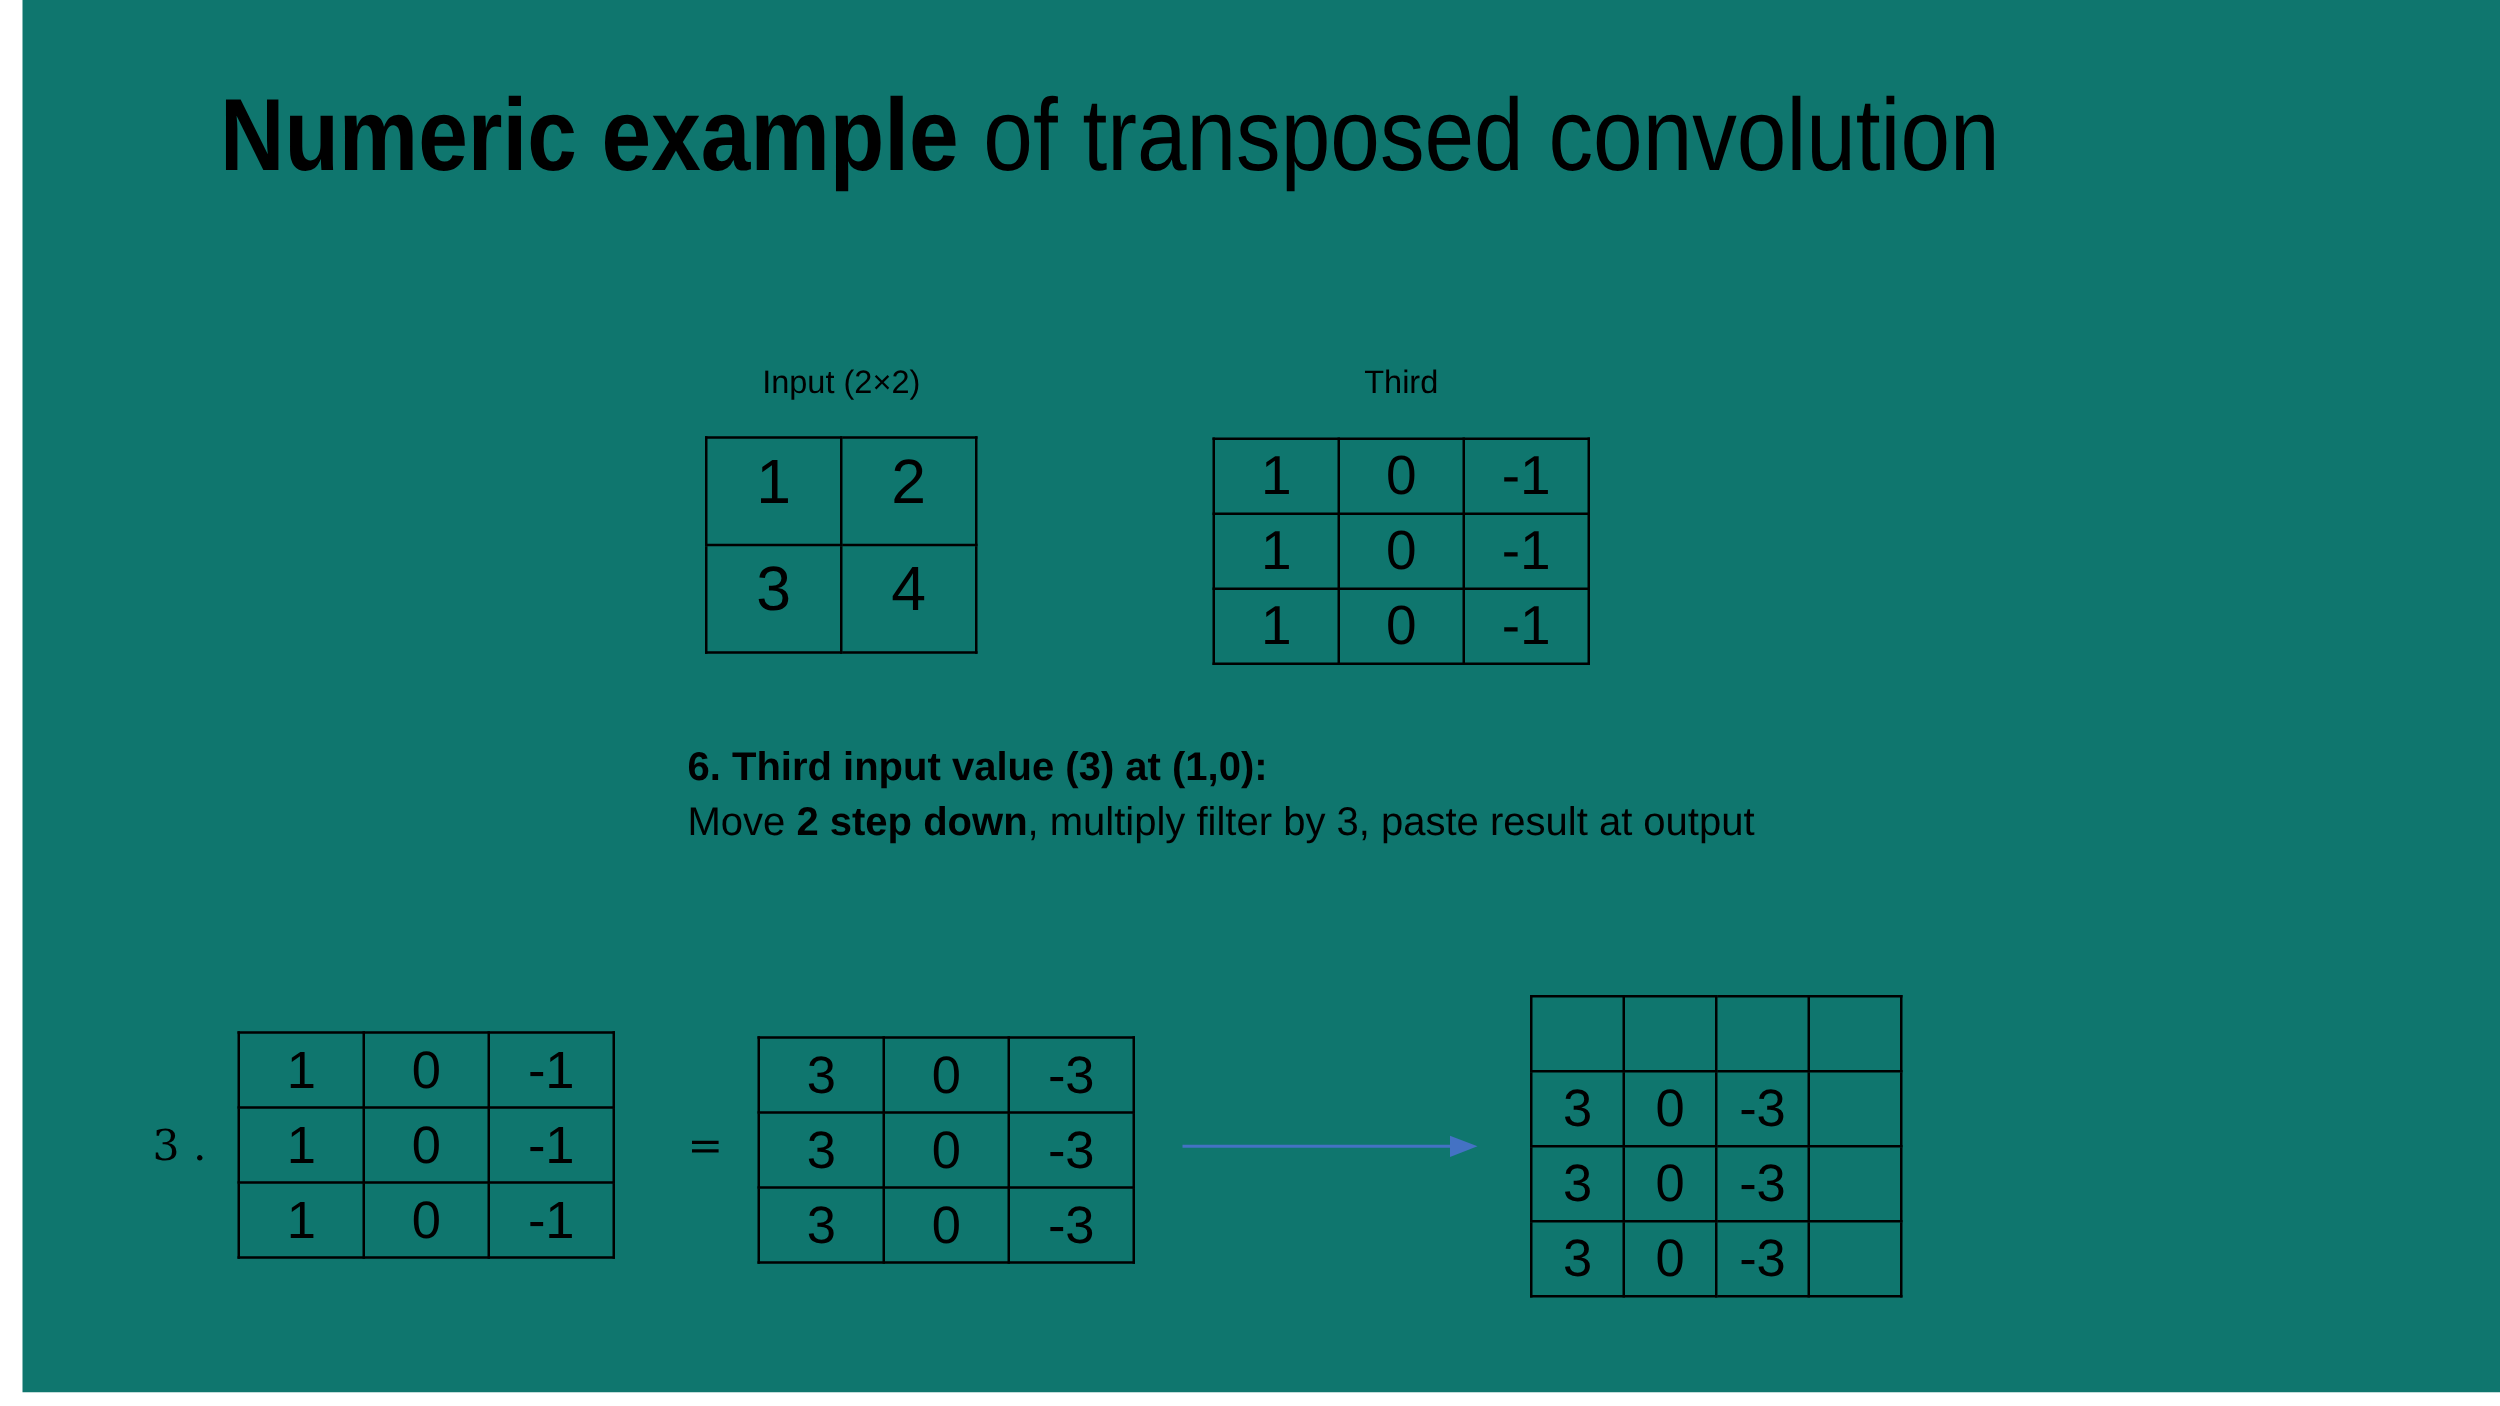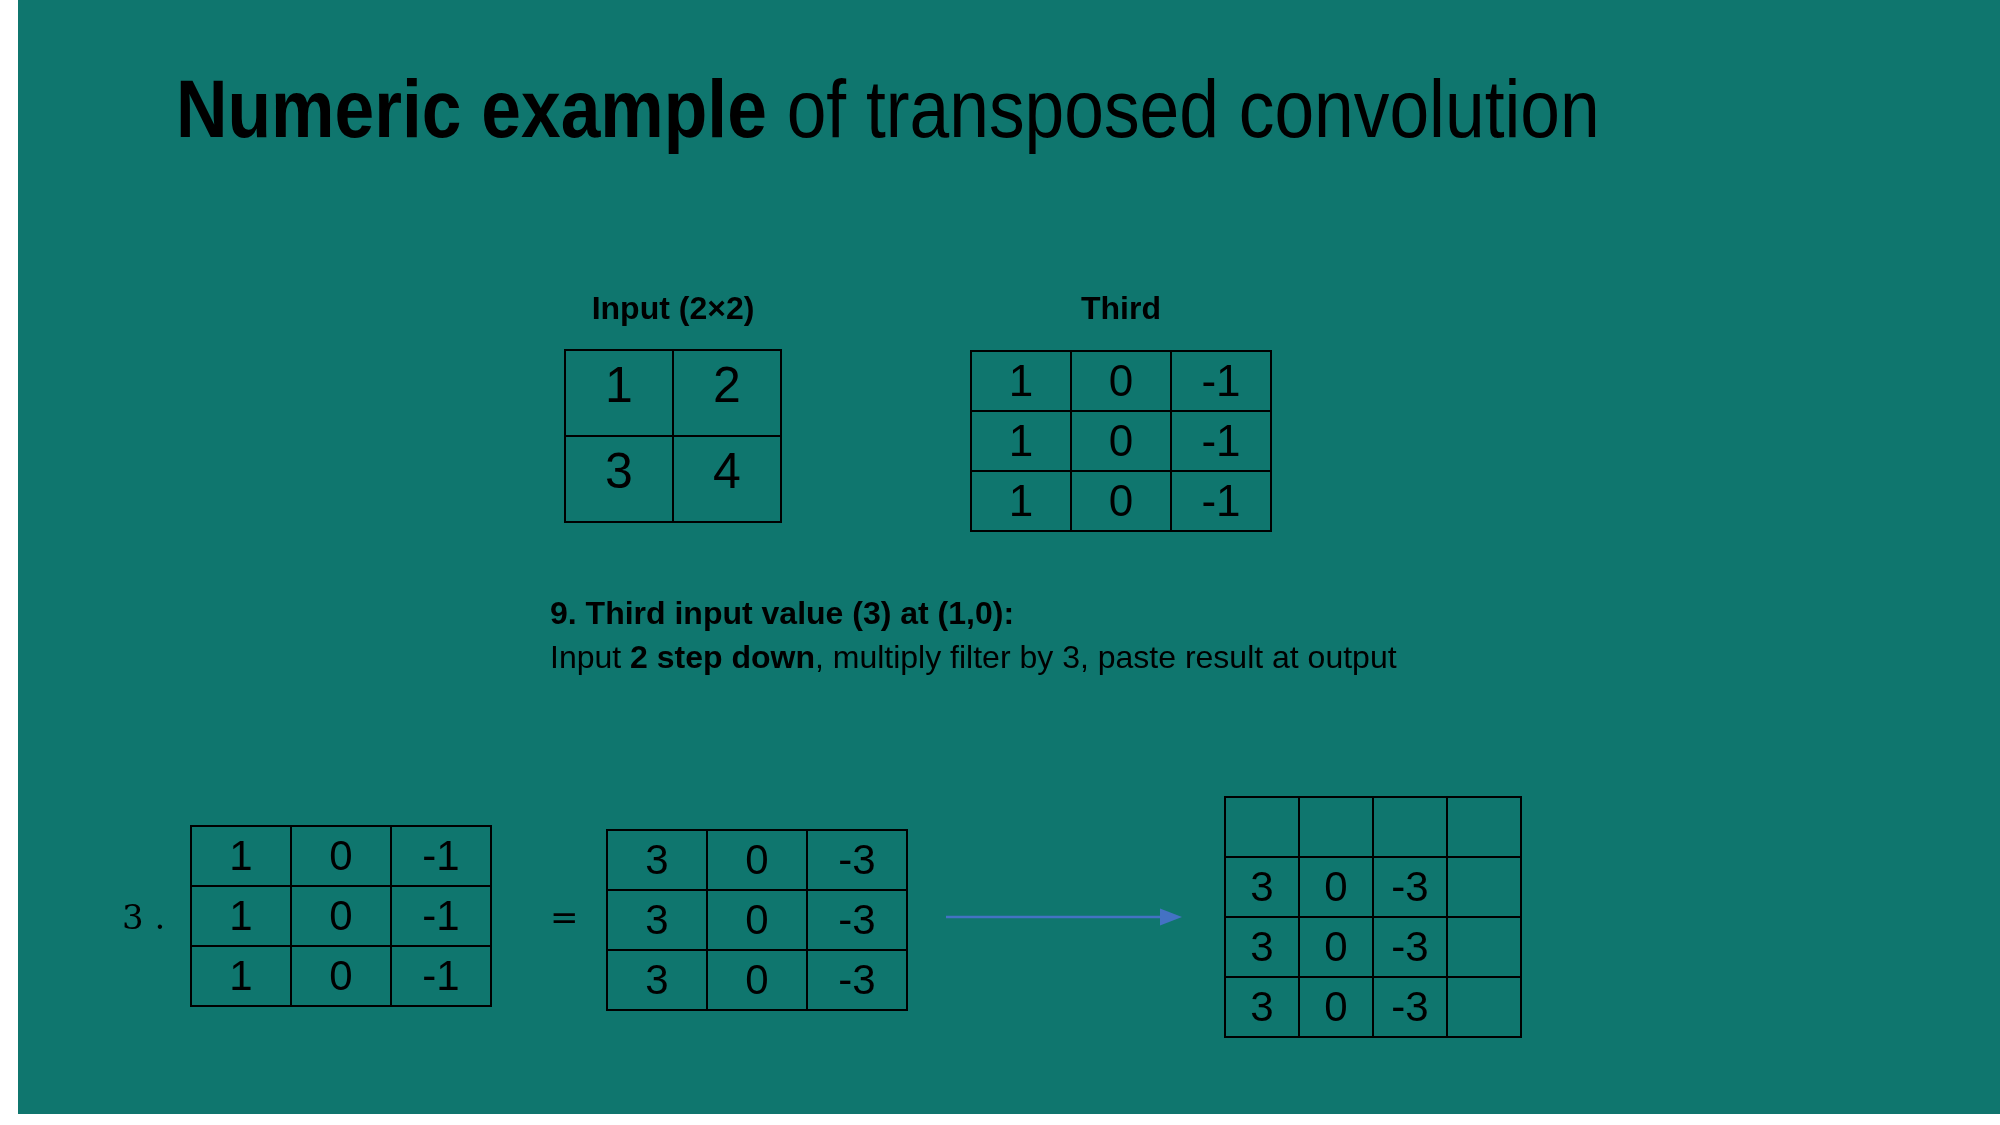--- a/index.html
+++ b/index.html
@@ -22,22 +22,22 @@
     font-size: 82px;
     font-weight: 400;
     white-space: nowrap;
     transform: scaleX(0.87);
     transform-origin: left top;
   }
   .title .t-bold { font-weight: 700; }
 
   
   .tbl-label {
-    font-weight: 700;
-    font-size: 32px;
+    font-weight: 400;
+    font-size: 26px;
     text-align: center;
     white-space: nowrap;
   }
 
   
   table.grid {
     border-collapse: collapse;
     table-layout: fixed;
   }
   table.grid td {
@@ -124,22 +124,22 @@
     </tr>
     <tr>
       <td>1</td>
       <td>0</td>
       <td>-1</td>
     </tr>
   </tbody>
     </table>
 
   <div class="abs desc">
-    <div class="b">9. Third input value (3) at (1,0):</div>
-    <div><span>Input </span><span class="b">2 step down</span><span>, multiply filter by 3, paste result at output</span></div>
+    <div class="b">6. Third input value (3) at (1,0):</div>
+    <div><span>Move </span><span class="b">2 step down</span><span>, multiply filter by 3, paste result at output</span></div>
   </div>
 
   <div class="abs mathsym" style="left:104px; top:897px;">3 .</div>
 
   <table class="grid abs matrix" id="filter-matrix" style="left:172px; top:825px;">
     <tbody>
         <tr>
       <td>1</td>
       <td>0</td>
       <td>-1</td>

